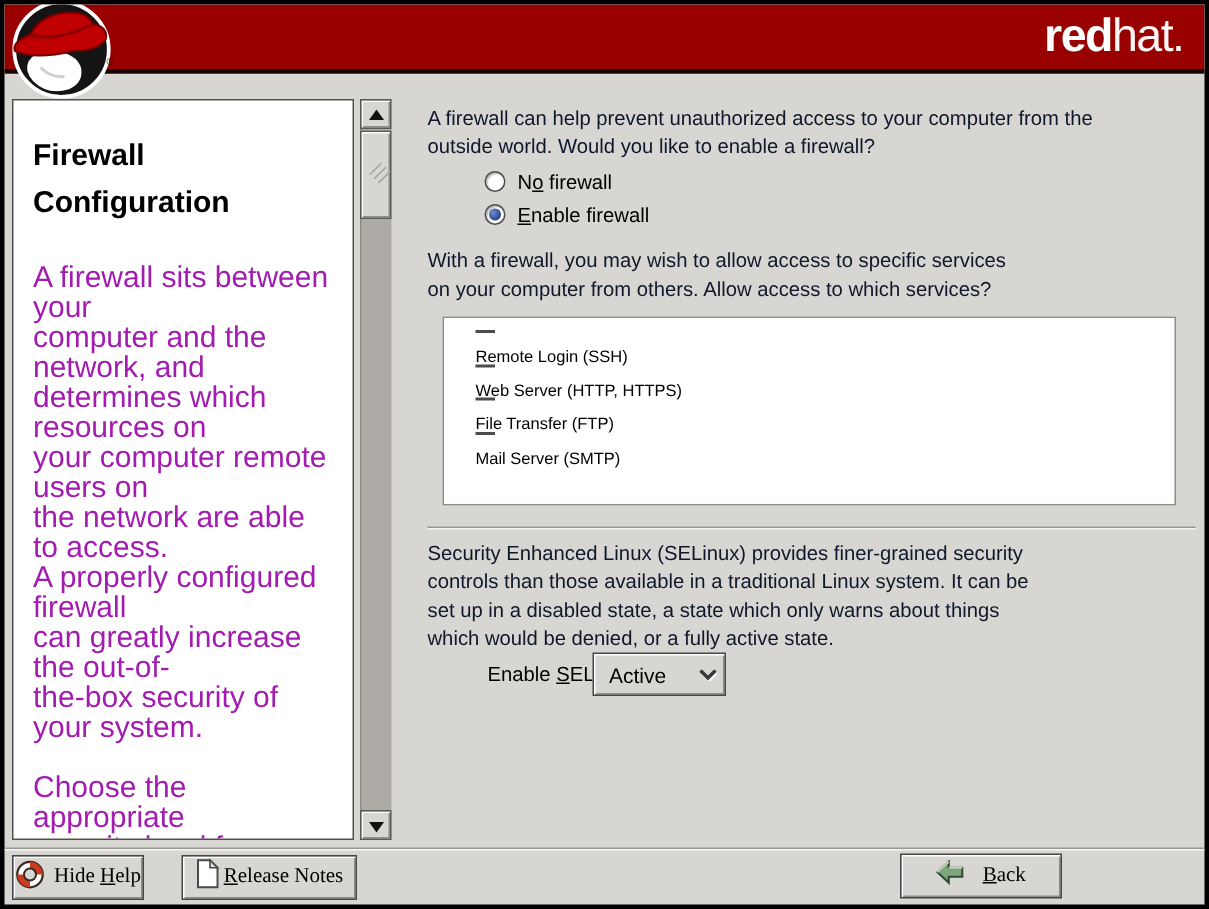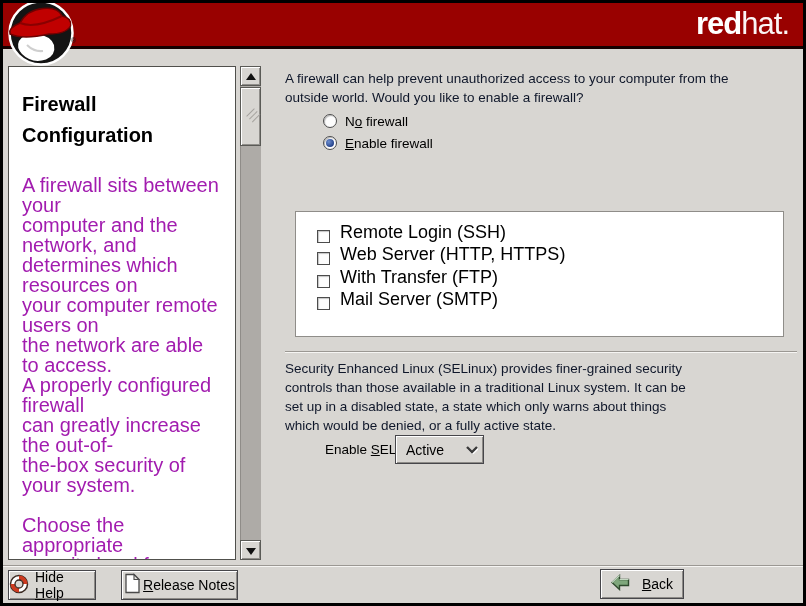--- a/index.html
+++ b/index.html
@@ -34,39 +34,39 @@
   .rtext { position:absolute; font-size:13.5px; line-height:19px; color:#0f172a; white-space:pre-line; }
   .intro { left:282px; top:66px; }
   .services-intro { left:282px; top:161px; }
   .selinux-text { left:282px; top:356px; }
 
   .radio-row { position:absolute; left:320px; height:20px; display:flex; align-items:center; gap:8px; font-size:13.5px; }
   .radio { width:14px; height:14px; border-radius:50%; background:#fdfdfd; border:1px solid #4c4c4c; box-shadow:inset 1px 1px 1px #b9b9b9; position:relative; }
   .radio.on::after { content:""; position:absolute; left:2px; top:2px; width:8px; height:8px; border-radius:50%; background:radial-gradient(circle at 35% 35%, #6d8fd0, #27448c 70%); }
 
   .services-box { position:absolute; left:292px; top:208px; width:489px; height:126px; background:#fff; border:1px solid #8f8d89; box-shadow:inset 0 0 0 1px #fff; padding:8px 0 0 21px; }
-  .svc-row { display:flex; align-items:flex-end; gap:10px; height:22.5px; font-size:18px; color:#000; }
+  .svc-row { display:flex; align-items:flex-start; gap:10px; height:22.5px; font-size:11px; color:#000;flex-direction:column; }
   .checkbox { width:13px; height:13px; background:#fdfdfd; border:1px solid #4c4c4c; box-shadow:inset 1px 1px 1px #c4c4c4; }
 
   .hsep { position:absolute; height:2px; border-top:1px solid #9b9893; border-bottom:1px solid #f6f5f3; }
   .sep-selinux { left:282px; top:348px; width:512px; }
   .sep-footer { left:0; top:562px; width:800px; }
 
   .selinux-row { position:absolute; left:282px; top:432px; height:29px; display:flex; align-items:center; font-size:13.5px;margin-left:40px; }
   .dropdown { position:absolute; left:392px; top:432px; width:89px; height:29px; background:#d8d6d2; border:1px solid #46464a; box-shadow:inset 1px 1px 0 #fff, inset -1px -1px 0 #8d8b87; display:flex; align-items:center; cursor:default; }
   .dropdown .value { flex:1; padding-left:10px; font-size:14px; }
   .dd-arrow-zone { width:22px; height:100%; display:flex; align-items:center; justify-content:center; }
 
   u { text-decoration:underline; }
 
   
-  .btn { position:absolute; height:30px; background:#d8d6d2; border:1px solid #46464a; box-shadow:inset 1px 1px 0 #fff, inset -1px -1px 0 #8d8b87; display:flex; align-items:center; justify-content:center; gap:6px; font-size:14px; color:#000; cursor:default; }
+  .btn { position:absolute; height:30px; background:#d8d6d2; border:1px solid #46464a; box-shadow:inset 1px 1px 0 #fff, inset -1px -1px 0 #8d8b87; display:flex; align-items:center; justify-content:center; gap:6px; font-size:14px; color:#000; cursor:default;font-family:Liberation Serif, serif; }
   .btn-hide-help { left:5px; top:567px; width:88px; }
   .btn-release { left:118px; top:567px; width:117px; gap:2px; }
-  .btn-back { left:597px; top:566px; width:84px; gap:12px; }
+  .btn-back { left:597px; top:566px; width:108px; gap:12px; }
   .btn-next { left:712px; top:566px; width:84px; gap:12px; }
   .focus-rect { position:absolute; left:2px; top:2px; right:2px; bottom:2px; border:1px dotted #55524c; pointer-events:none; }
 </style>
 </head>
 <body>
 
 <div class="screen">
   <div class="frame">
 
     <div class="banner">
@@ -124,33 +124,35 @@
 
     <div class="radio-row" style="top:108px;">
       <div class="radio" id="radio-no"></div>
       <span><span>N</span><u>o</u><span> firewall</span></span>
     </div>
     <div class="radio-row" style="top:130px;">
       <div class="radio on" id="radio-enable"></div>
       <span><span></span><u>E</u><span>nable firewall</span></span>
     </div>
 
+    <div class="rtext services-intro">With a firewall, you may wish to allow access to specific services
+on your computer from others.  Allow access to which services?</div>
 
     <div class="services-box" id="services-box">
         <div class="svc-row">
           <div class="checkbox"></div>
           <span>Remote Login (SSH)</span>
         </div>
         <div class="svc-row">
           <div class="checkbox"></div>
           <span>Web Server (HTTP, HTTPS)</span>
         </div>
         <div class="svc-row">
           <div class="checkbox"></div>
-          <span>With Transfer (FTP)</span>
+          <span>File Transfer (FTP)</span>
         </div>
         <div class="svc-row">
           <div class="checkbox"></div>
           <span>Mail Server (SMTP)</span>
         </div>
       </div>
 
     <div class="hsep sep-selinux"></div>
 
     <div class="rtext selinux-text">Security Enhanced Linux (SELinux) provides finer-grained security

